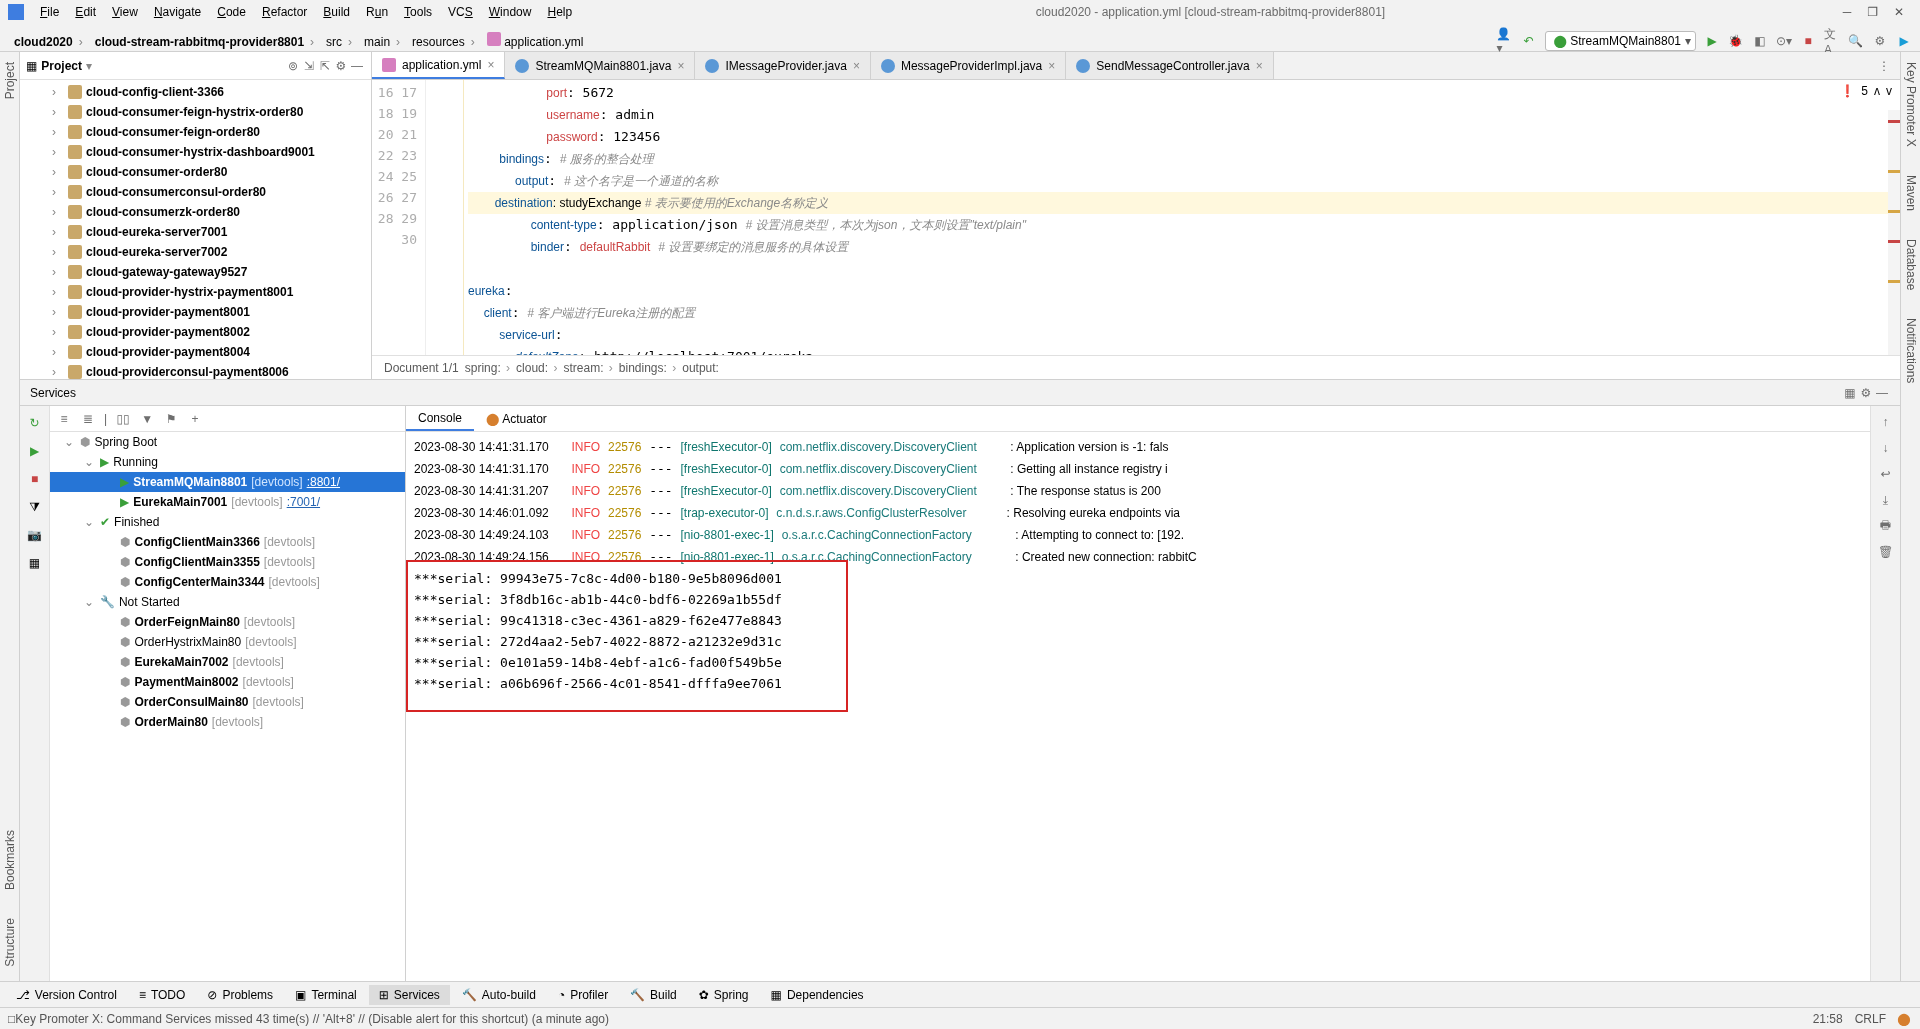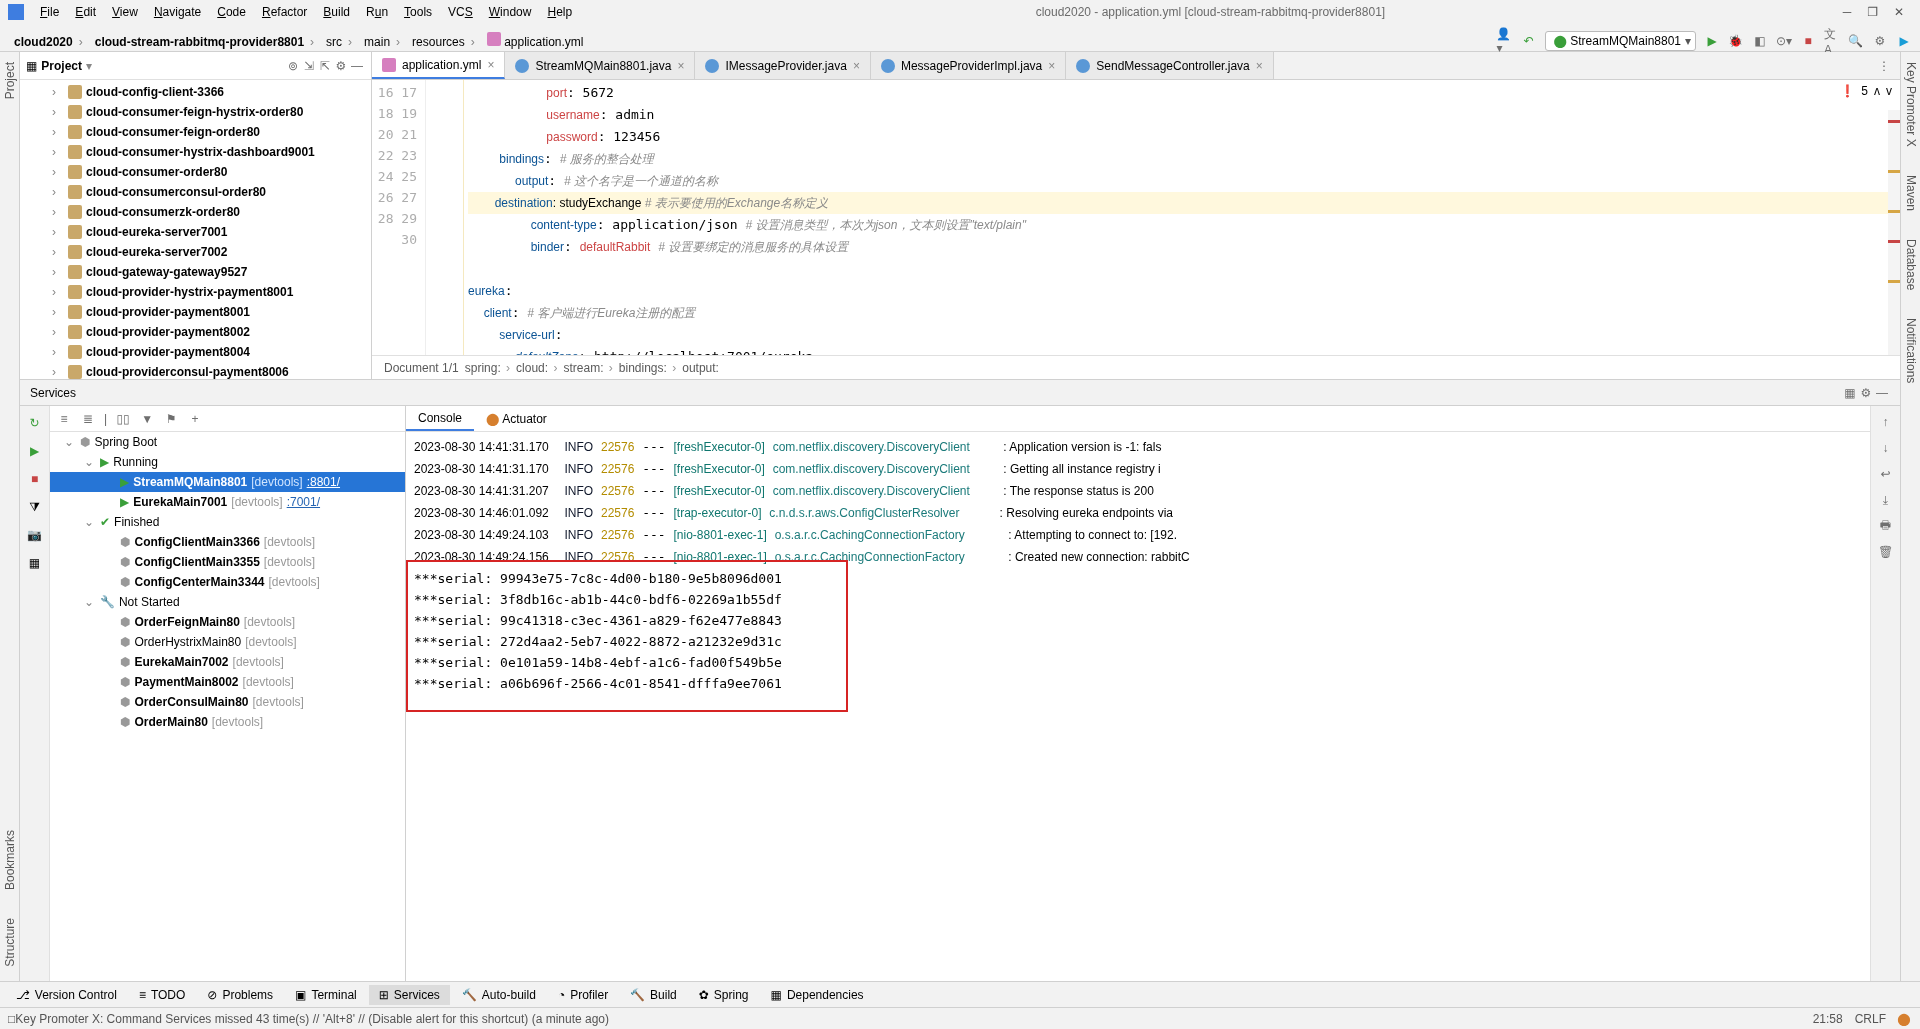--- a/index.html
+++ b/index.html
@@ -73,21 +73,21 @@
 .stnode.sel .dev { color:#cfe4ff; }
 .stnode .lnk { color:#2464b3; text-decoration:underline; }
 .stnode.sel .lnk { color:#fff; }
 .console { flex:1; display:flex; flex-direction:column; min-width:0; }
 .contabs { height:26px; display:flex; align-items:center; border-bottom:1px solid #e0e0e0; }
 .ctab { padding:4px 12px; cursor:pointer; }
 .ctab.active { border-bottom:2px solid #3e7de0; }
 .conbody { flex:1; font-family:Consolas,monospace; font-size:13px; line-height:21px; padding:4px 8px; white-space:pre; overflow:auto; position:relative; }
 .conright { width:30px; background:#f2f2f2; border-left:1px solid #e0e0e0; display:flex; flex-direction:column; align-items:center; gap:10px; padding-top:8px; }
 .conbody .ts { color:#000; }
-.conbody .lvl { color:#0f172a; }
+.conbody .lvl { color:#ef4444;margin-left:7px; }
 .conbody .pid { color:#b38c00; }
 .conbody .th { color:#0f766e; }
 .conbody .cls { color:#1a7a7a; }
 .conbody .msg { color:#000; }
 .redbox { position:absolute; border:2px solid #d62424; pointer-events:none; }
 .bottomtabs { height:26px; display:flex; align-items:center; background:#f2f2f2; border-top:1px solid #d0d0d0; padding:0 6px; gap:2px; }
 .btab { padding:3px 10px; display:flex; align-items:center; gap:5px; cursor:pointer; }
 .btab.active { background:#dcdcdc; }
 .statusbar { height:22px; display:flex; align-items:center; background:#f2f2f2; border-top:1px solid #d0d0d0; padding:0 8px; color:#555; }
 .statusbar .sp { flex:1; }

